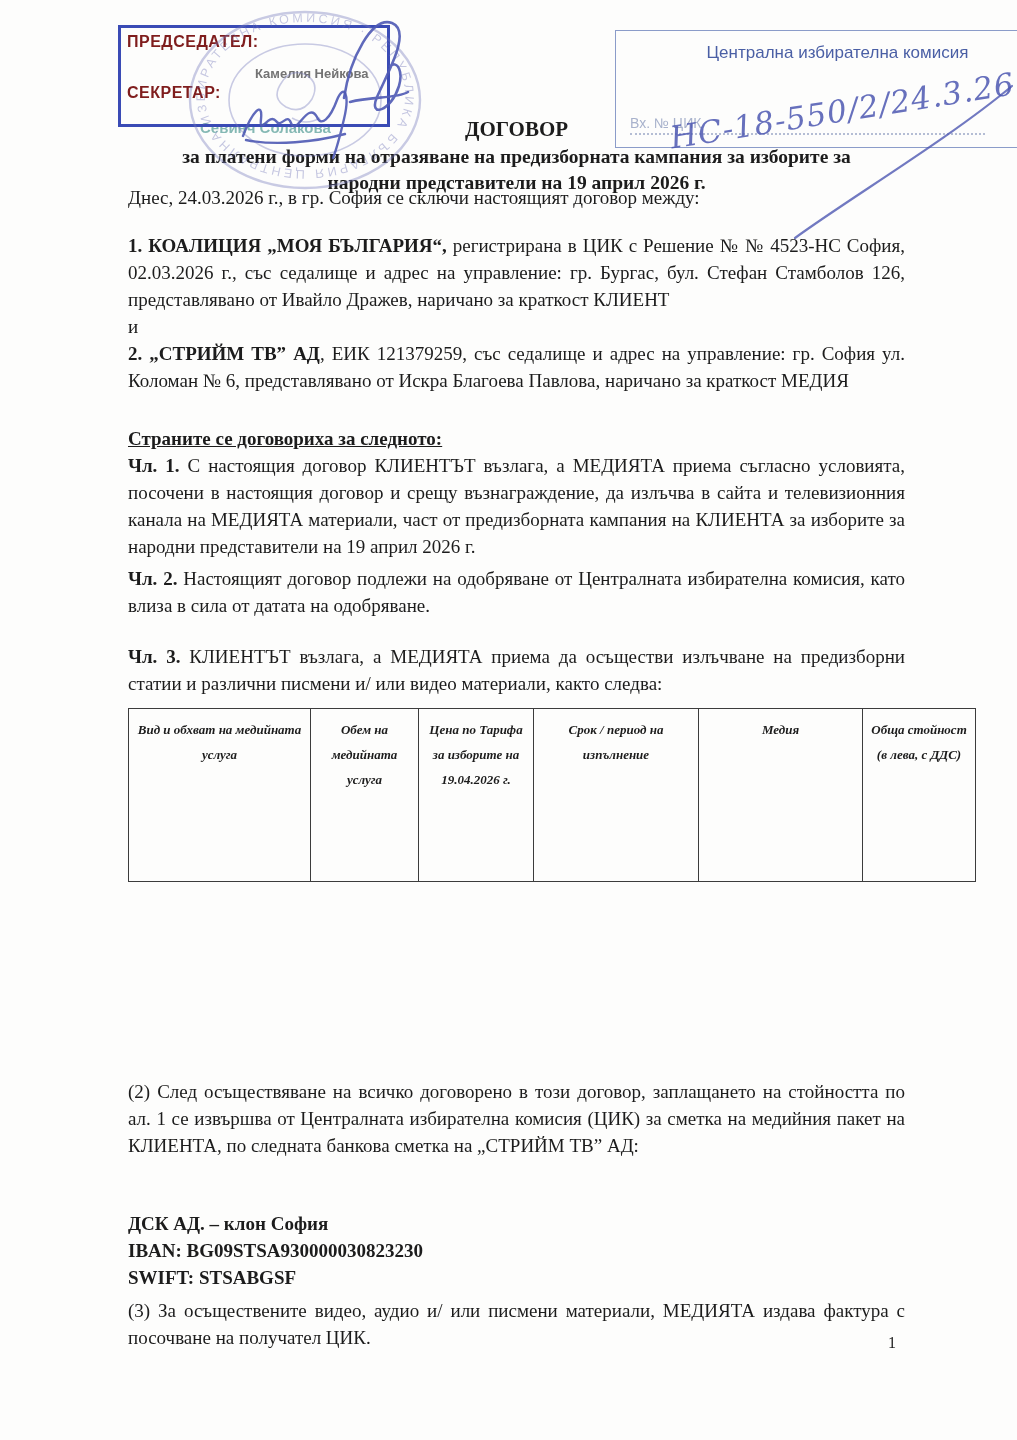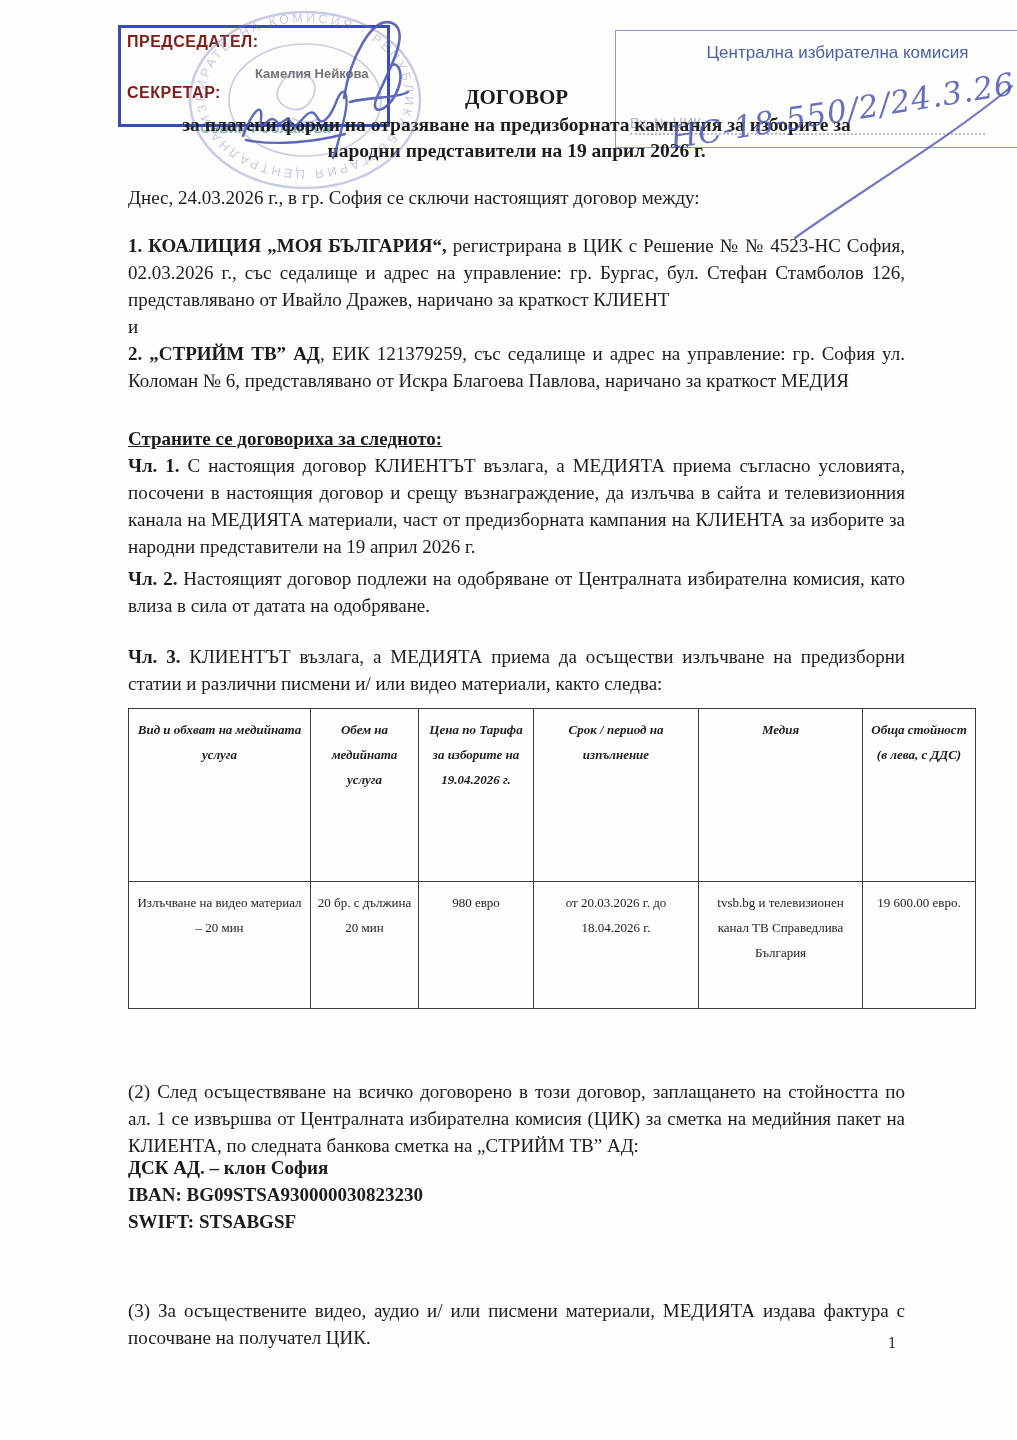--- a/index.html
+++ b/index.html
@@ -40,21 +40,21 @@
   }
   .handwritten{
     position:absolute;left:668px;top:90px;width:380px;z-index:5;
     font-family:"DejaVu Serif",serif;font-style:italic;
     font-size:31px;color:#4d58b2;opacity:.85;letter-spacing:1px;
     transform:rotate(-9deg);white-space:nowrap;
   }
   .hdr-svg{position:absolute;left:0;top:0;z-index:4;pointer-events:none;}
   
   .title-block{position:absolute;left:128px;top:82px;width:777px;text-align:center;z-index:3;}
-  .title-main{font-weight:bold;font-size:21px;line-height:30px;}
+  .title-main{font-weight:bold;font-size:21px;line-height:30px;margin-top:32px;}
   .title-sub{font-weight:bold;font-size:19.5px;line-height:26px;}
   
   .para{
     position:absolute;left:128px;width:777px;z-index:3;
     font-size:19px;line-height:27px;text-align:justify;
   }
   .center-col{text-align:left;}
   b.lead{font-weight:bold;}
   .bank-line{font-weight:bold;}
   
@@ -152,35 +152,27 @@
     </colgroup>
     <tbody>
         <tr>
       <th>Вид и обхват на медийната услуга</th>
       <th>Обем на медийната услуга</th>
       <th>Цена по Тарифа за изборите на 19.04.2026 г.</th>
       <th>Срок / период на изпълнение</th>
       <th>Медия</th>
       <th>Обща стойност (в лева, с ДДС)</th>
     </tr>
-    <tr>
-      <td>Излъчване на видео материал – 20 мин</td>
-      <td>20 бр. с дължина 20 мин</td>
-      <td>980 евро</td>
-      <td>от 20.03.2026 г. до  18.04.2026 г.</td>
-      <td>tvsb.bg и телевизионен канал ТВ Справедлива България</td>
-      <td>19 600.00 евро.</td>
-    </tr>
   </tbody>
     </table>
 
 
   <div class="para" style="top:1078px;">(2) След осъществяване на всичко договорено в този договор, заплащането на стойността по ал. 1 се извършва от Централната избирателна комисия (ЦИК) за сметка на медийния пакет на КЛИЕНТА, по следната банкова сметка на „СТРИЙМ ТВ” АД:</div>
 
-  <div class="para center-col" style="top:1154px;font-family:Liberation Serif, serif;">
+  <div class="para center-col" style="top:1210px;font-family:Liberation Serif, serif;">
     <div class="bank-line">ДСК АД. – клон София</div>
     <div class="bank-line">IBAN: BG09STSA930000030823230</div>
     <div class="bank-line">SWIFT: STSABGSF</div>
   </div>
 
   <div class="para" style="top:1287px;margin-top:10px;">(3) За осъществените видео, аудио и/ или писмени материали, МЕДИЯТА издава фактура с посочване на получател ЦИК.</div>
 
   <div class="page-num">1</div>
 
 </div>

